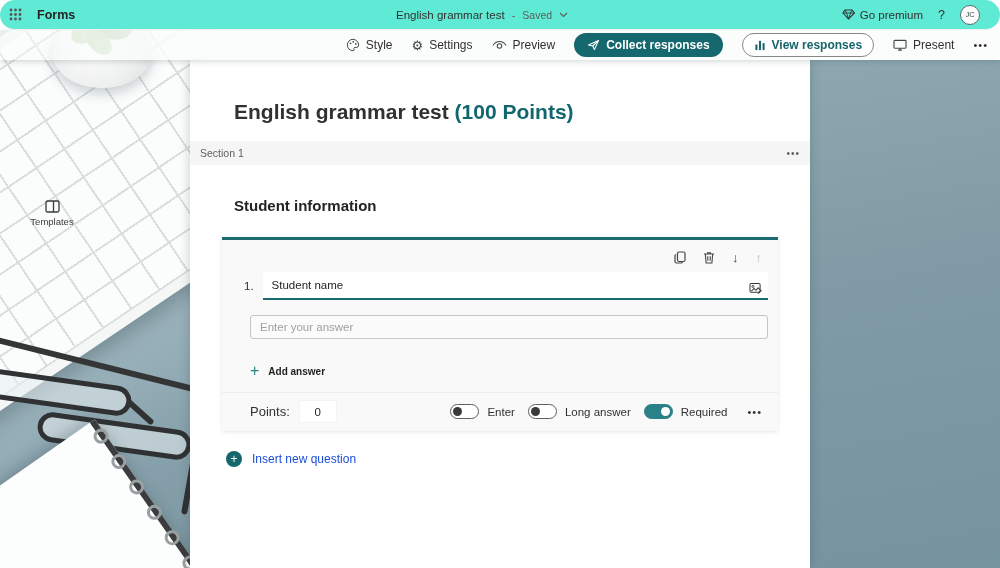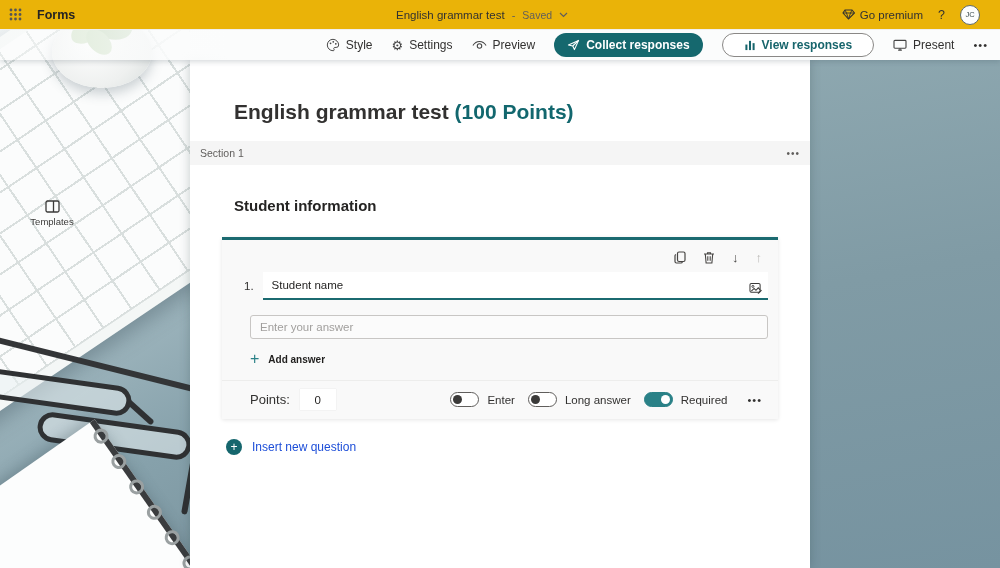--- a/index.html
+++ b/index.html
@@ -35,22 +35,22 @@
   .spiral span { display:block; width:15px; height:15px; border:3px solid #9aa0a1; border-radius:50%; margin-bottom:16px; background:transparent; }
   .desk-right { position:absolute; left:810px; top:30px; width:190px; height:538px;
     background:linear-gradient(170deg,#8fa9b1 0%,#809ba5 45%,#7693a0 100%); }
 
   
   .templates-btn { position:absolute; left:28px; top:170px; width:48px; text-align:center; color:#3b3a39; cursor:pointer; }
   .templates-btn svg { display:block; margin:0 auto 3px; }
   .templates-btn .tpl-label { font-size:9.5px; }
 
   
-  .topbar { position:absolute; left:0; top:0; width:1000px; height:30px; background:#eab308;
-    border-bottom:1px solid #f0efee; display:flex; align-items:center; z-index:30; }
+  .topbar { position:absolute; left:0; top:0; width:1000px; height:30px; background:#5eead4;
+    border-bottom:1px solid #f0efee; display:flex; align-items:center; z-index:30;border-radius:15px; }
   .tb-left { display:flex; align-items:center; gap:15px; padding-left:9px; }
   .app-name { font-size:12.5px; font-weight:700; color:#252423; }
   .tb-center { position:absolute; left:396px; top:0; height:30px; display:flex; align-items:center; gap:7px; }
   .doc-title { font-size:11.5px; color:#323130; }
   .doc-divider { font-size:11px; color:#605e5c; }
   .save-status { font-size:10.5px; color:#605e5c; }
   .tb-right { margin-left:auto; display:flex; align-items:center; gap:15px; padding-right:20px; }
   .premium { display:flex; align-items:center; gap:5px; font-size:11.5px; color:#323130; cursor:pointer; }
   .help-btn { font-size:12.5px; color:#323130; cursor:pointer; }
   .avatar { width:20px; height:20px; border:1px solid #5f6b6d; border-radius:50%; display:flex; align-items:center; justify-content:center; font-size:7.5px; color:#3b4a4d; background:#fdfdfd; cursor:pointer; }
@@ -58,21 +58,21 @@
   
   .toolbar { position:absolute; left:0; top:30px; width:1000px; height:30px; z-index:25;
     background:linear-gradient(90deg,rgba(251,252,252,.40) 0,rgba(251,252,252,.80) 140px,#fbfcfc 230px);
     box-shadow:0 2px 5px rgba(40,60,70,.18);
     display:flex; align-items:center; justify-content:flex-end; gap:19px; padding-right:12px; }
   .tool-item { display:flex; align-items:center; gap:6px; font-size:12px; color:#323130; cursor:pointer; white-space:nowrap; }
   .gear-glyph { font-size:13px; line-height:1; color:#444; }
   .pill-primary { display:flex; align-items:center; gap:6px; background:#15686e; color:#fff; font-size:12px; font-weight:600;
     border:none; border-radius:14px; padding:5px 13px; cursor:pointer; white-space:nowrap; }
   .pill-outline { display:flex; align-items:center; gap:6px; background:#fff; color:#17656c; font-size:12px; font-weight:600;
-    border:1px solid #8a8886; border-radius:14px; padding:4px 21px; cursor:pointer; white-space:nowrap; }
+    border:1px solid #8a8886; border-radius:14px; padding:4px 11px; cursor:pointer; white-space:nowrap; }
   .more-dots { font-size:11px; letter-spacing:1px; color:#323130; cursor:pointer; }
 
   
   .canvas { position:absolute; left:190px; top:60px; width:620px; height:508px; background:#fff;
     box-shadow:0 0 10px rgba(30,50,60,.25); z-index:10; }
   .form-title { margin:40px 0 0 44px; font-size:21px; color:#323130; }
   .form-title .points { color:#12676e; }
   .section-bar { margin-top:17px; height:24px; background:#f5f5f5; display:flex; align-items:center; justify-content:space-between; padding:0 10px; }
   .section-label { font-size:10.5px; color:#605e5c; }
   .section-more { font-size:10px; letter-spacing:1px; color:#605e5c; cursor:pointer; }
@@ -82,21 +82,21 @@
   .card { margin:23px 32px 0; background:#f9f9f9; border-top:3px solid #1b6a70; box-shadow:0 1px 4px rgba(0,0,0,.10); }
   .card-actions { display:flex; justify-content:flex-end; align-items:center; gap:17px; padding:11px 16px 0; }
   .act-icon { cursor:pointer; color:#484644; font-size:13px; line-height:1; display:flex; align-items:center; }
   .act-icon.disabled { color:#b8b6b4; cursor:default; }
   .q-row { display:flex; align-items:flex-end; margin:8px 10px 0 22px; gap:9px; }
   .q-num { font-size:11.5px; color:#323130; padding-bottom:8px; }
   .q-input-wrap { position:relative; flex:1; }
   .q-input { width:100%; background:#fff; border:none; border-bottom:2px solid #1b6a70; font-size:11.5px; color:#201f1e;
     padding:7px 28px 7px 9px; font-family:"Liberation Sans", sans-serif; outline:none; }
   .media-icon { position:absolute; right:6px; bottom:6px; cursor:pointer; display:flex; }
-  .answer-input { display:block; margin:15px 10px 0 28px; width:calc(100% - 38px); background:#fbfbfb;
+  .answer-input { display:block; margin:15px 10px 12px 28px; width:calc(100% - 38px); background:#fbfbfb;
     border:1px solid #c8c6c4; border-radius:3px; font-size:11.5px; color:#323130; padding:5px 9px;
     font-family:"Liberation Sans", sans-serif; outline:none; }
   .answer-input::placeholder { color:#a19f9d; }
   .correct-label { margin:17px 0 0 28px; font-size:11.5px; color:#323130; }
   .add-answer { margin:12px 0 13px 28px; display:inline-flex; align-items:center; gap:9px; cursor:pointer; }
   .add-answer .plus-glyph { color:#2a8187; font-size:16px; font-weight:400; line-height:1; }
   .add-answer .add-label { font-size:10px; color:#201f1e;font-weight:bold; }
   .card-footer { border-top:1px solid #ededec; display:flex; align-items:center; padding:8px 16px 9px 28px; }
   .points-label { font-size:13px; color:#323130; }
   .points-input { width:36px; height:21px; margin-left:10px; background:#fff; border:none; text-align:center;

